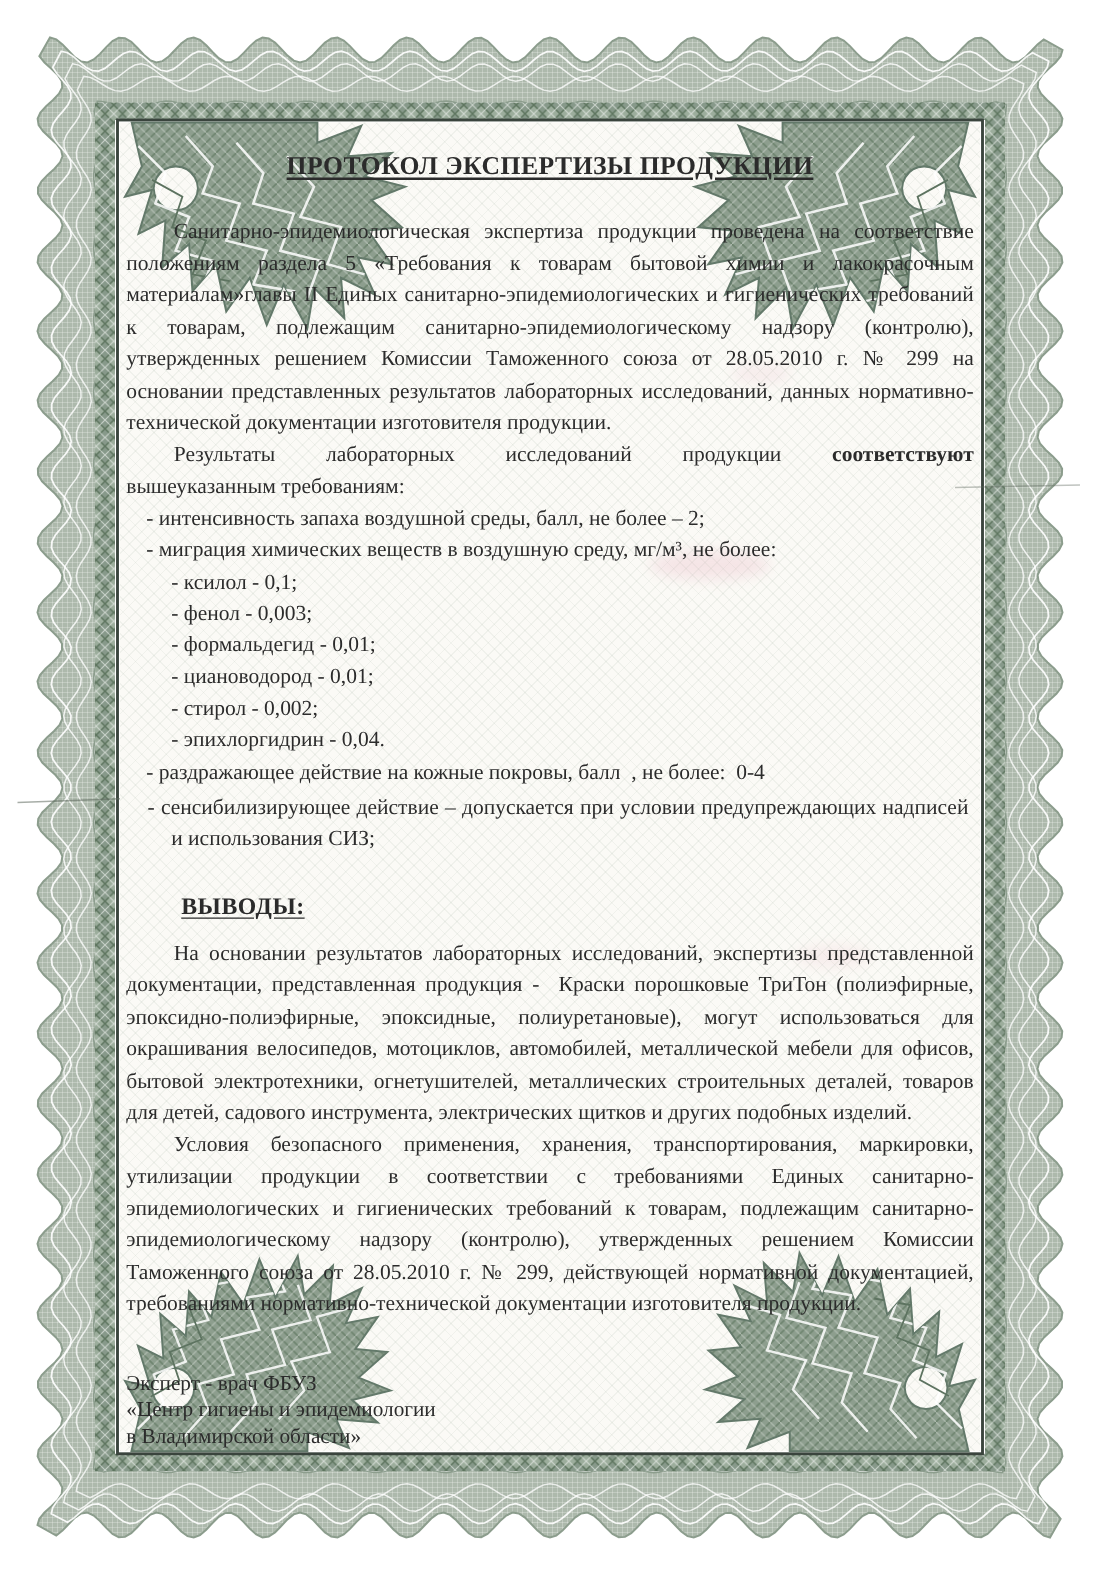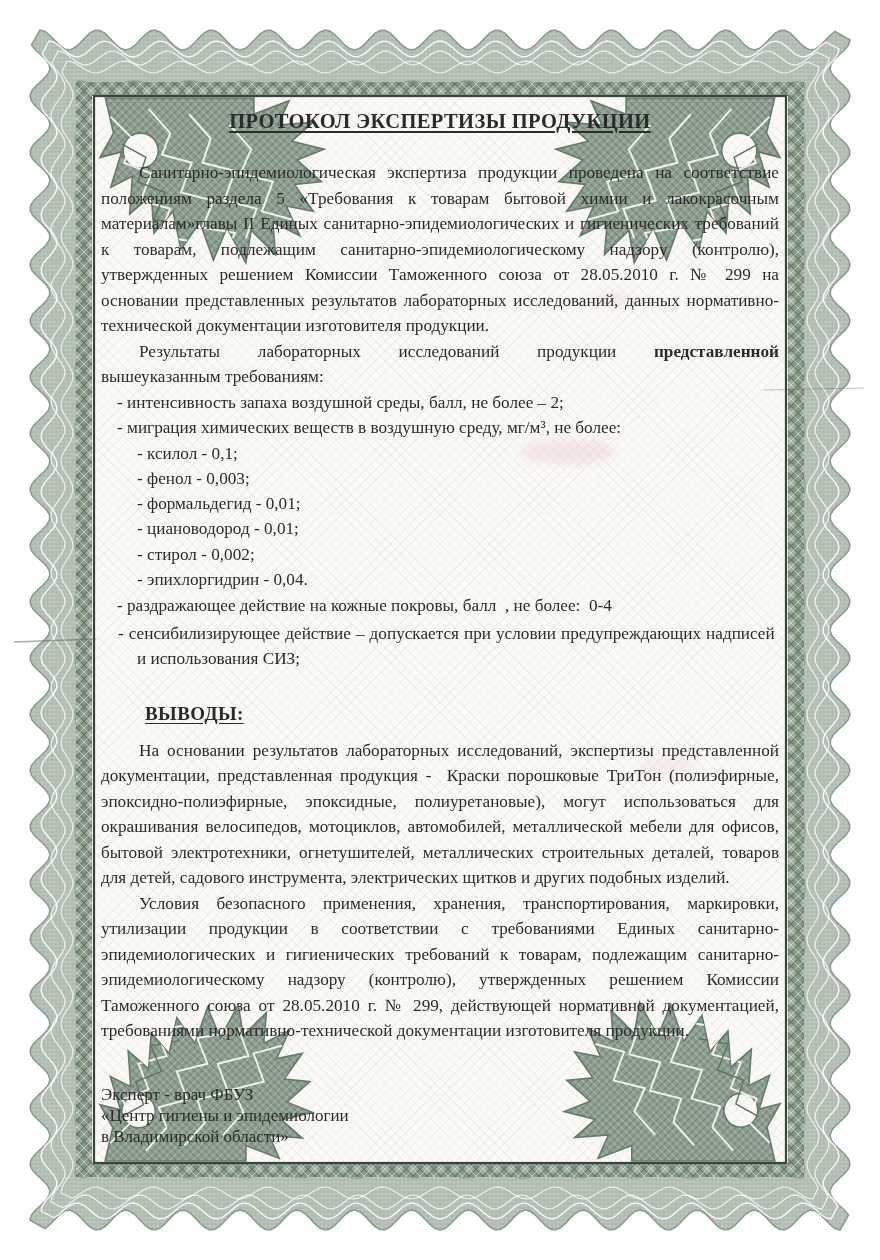--- a/index.html
+++ b/index.html
@@ -15,21 +15,21 @@
       repeating-linear-gradient(-45deg, rgba(144,164,145,0.10) 0 1px, transparent 1px 7px),
       #fbfaf6;
   }
   .smudge{position:absolute;border-radius:50%;filter:blur(5px);z-index:1;}
   .smudge.s1{left:520px;top:440px;width:96px;height:24px;background:rgba(233,183,196,.30);}
   .smudge.s2{left:585px;top:292px;width:48px;height:14px;background:rgba(233,183,196,.22);}
   .smudge.s3{left:636px;top:756px;width:62px;height:18px;background:rgba(233,183,196,.18);}
 
   svg.border-art{position:absolute;left:0;top:0;z-index:1;pointer-events:none;}
 
-  .content{position:absolute;left:101px;top:96px;width:678px;z-index:2;font-family:Liberation Serif, serif;}
+  .content{position:absolute;left:101px;top:108px;width:678px;z-index:2;font-family:Liberation Serif, serif;}
   .title{
     margin-top:14px;text-align:center;font-weight:bold;font-size:20.5px;letter-spacing:.4px;
     text-decoration:underline;text-underline-offset:3px;
   }
   .para{font-size:17.2px;line-height:25.5px;text-align:justify;text-indent:38px;}
   .intro{margin-top:27px;}
   .spread{text-align:justify;text-align-last:justify;}
   .req{font-size:17.2px;line-height:25.5px;margin-left:16px;}
   .subst{font-size:17.2px;line-height:25.3px;margin-left:36px;}
   .skin{font-size:17.2px;line-height:25.5px;margin-left:16px;margin-top:1px;}
@@ -109,21 +109,21 @@
 
     <path d="M14,642 L96,639" stroke="rgba(95,105,95,0.55)" stroke-width="1.4" fill="none"></path>
     <path d="M764,390 L864,388" stroke="rgba(95,105,95,0.40)" stroke-width="1.2" fill="none"></path>
   </svg>
 
   <div class="content">
     <div class="title">ПРОТОКОЛ ЭКСПЕРТИЗЫ ПРОДУКЦИИ</div>
 
     <div class="para intro">Санитарно-эпидемиологическая экспертиза продукции проведена на соответствие положениям раздела 5 «Требования к товарам бытовой химии и лакокрасочным материалам»главы II Единых санитарно-эпидемиологических и гигиенических требований к товарам, подлежащим санитарно-эпидемиологическому надзору (контролю), утвержденных решением Комиссии Таможенного союза от 28.05.2010 г. № 299 на основании представленных результатов лабораторных исследований, данных нормативно-технической документации изготовителя продукции.</div>
 
-    <div class="para spread"><span>Результаты лабораторных исследований продукции </span><b>представленной</b></div>
+    <div class="para spread"><span>Результаты лабораторных исследований продукции </span><b>соответствуют</b></div>
     <div class="req" style="margin-left:0">вышеуказанным требованиям:</div>
 
     <div class="req">- интенсивность запаха воздушной среды, балл, не более – 2;</div>
     <div class="req">- миграция химических веществ в воздушную среду, мг/м³, не более:</div>
 
     <div class="subst">- ксилол - 0,1;</div>
     <div class="subst">- фенол - 0,003;</div>
     <div class="subst">- формальдегид - 0,01;</div>
     <div class="subst">- циановодород - 0,01;</div>
     <div class="subst">- стирол - 0,002;</div>

